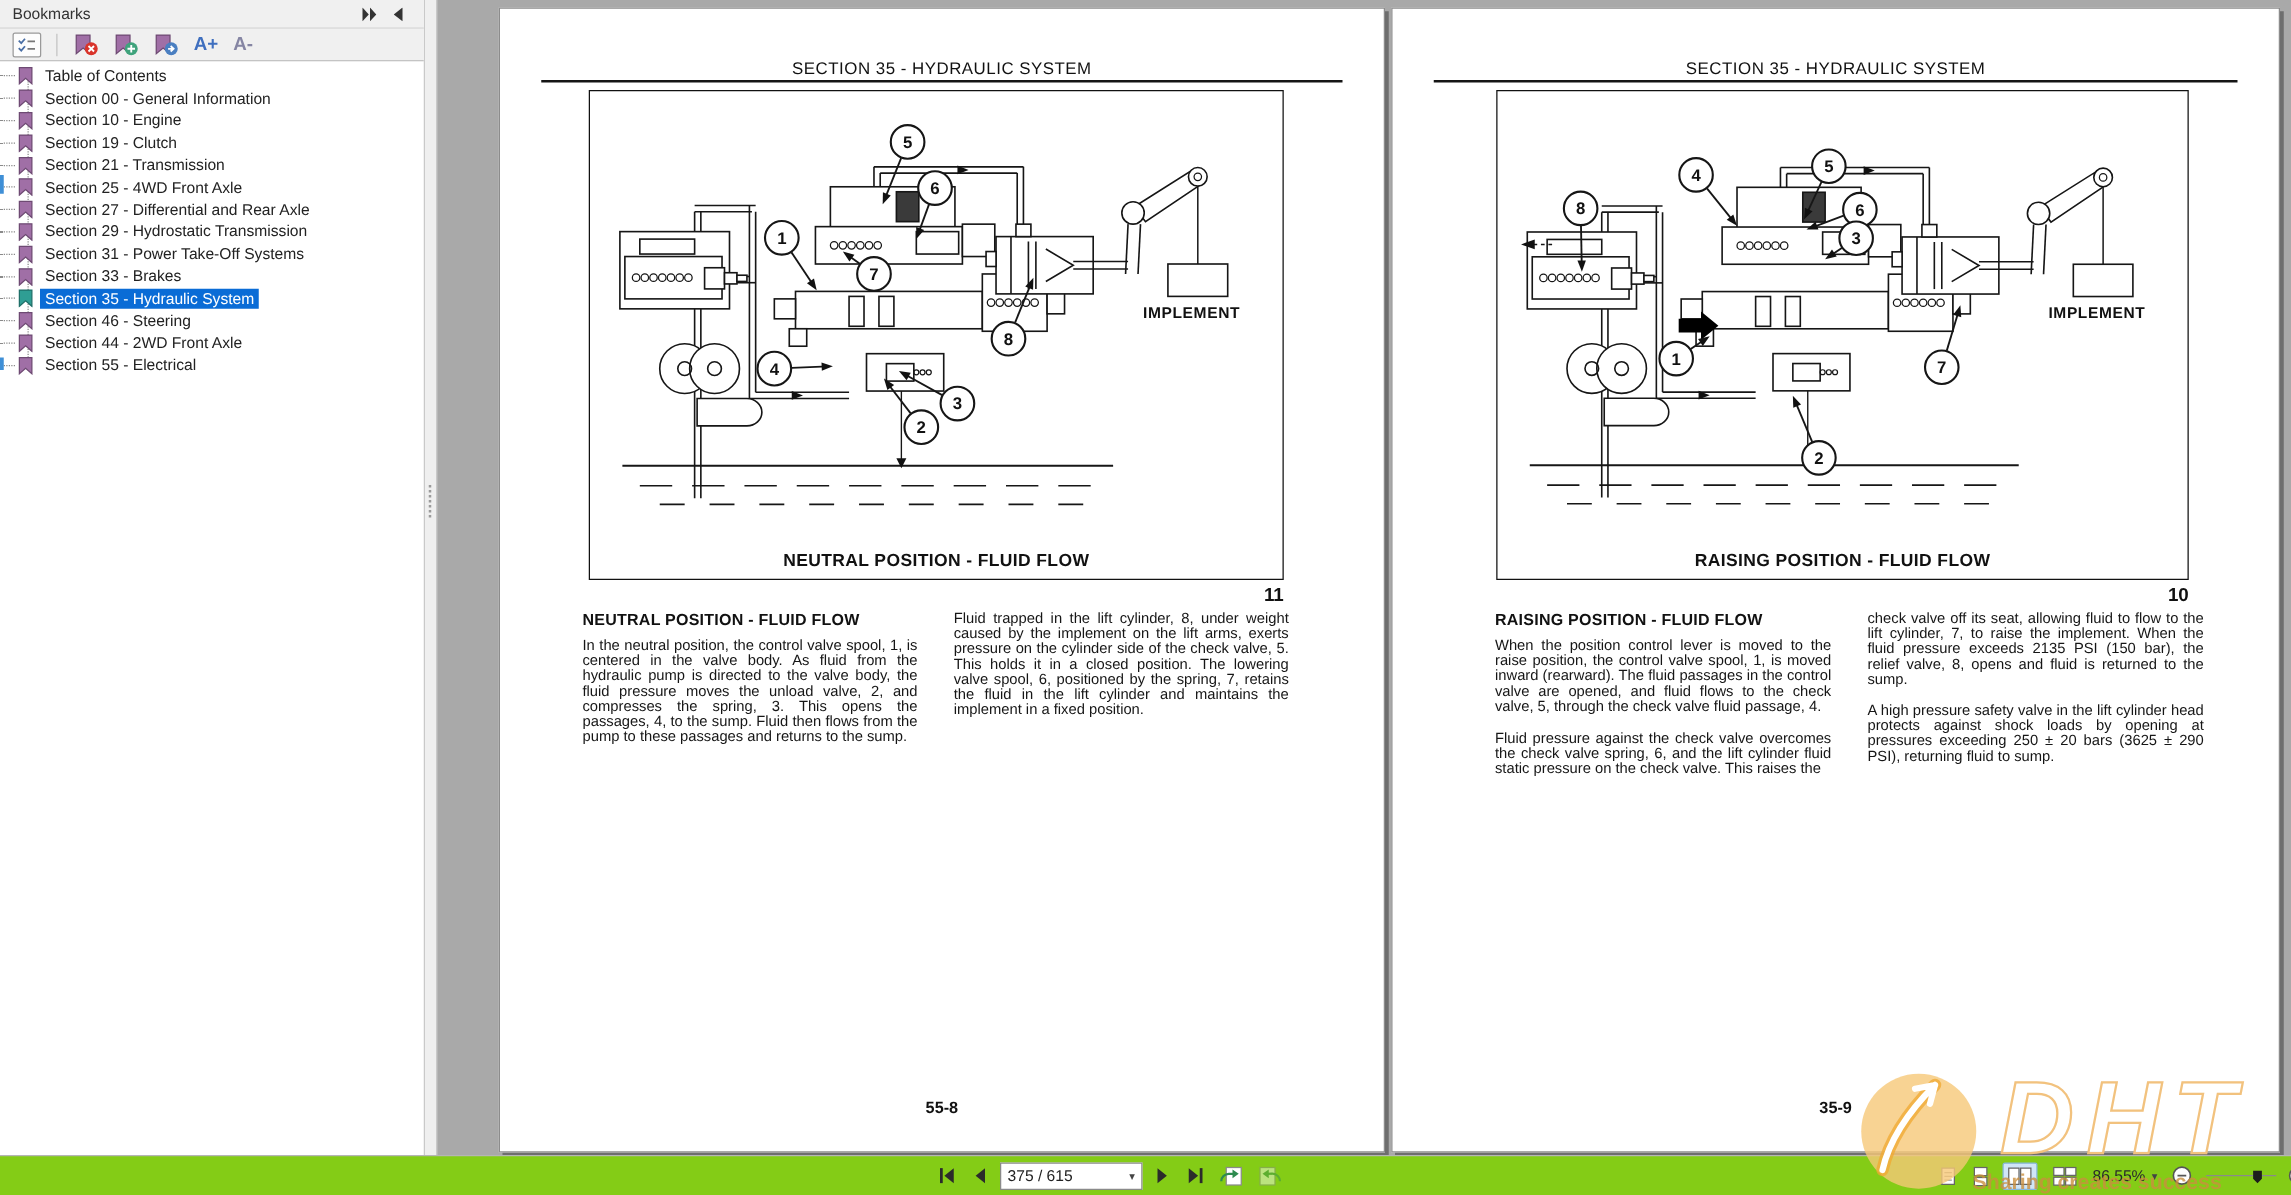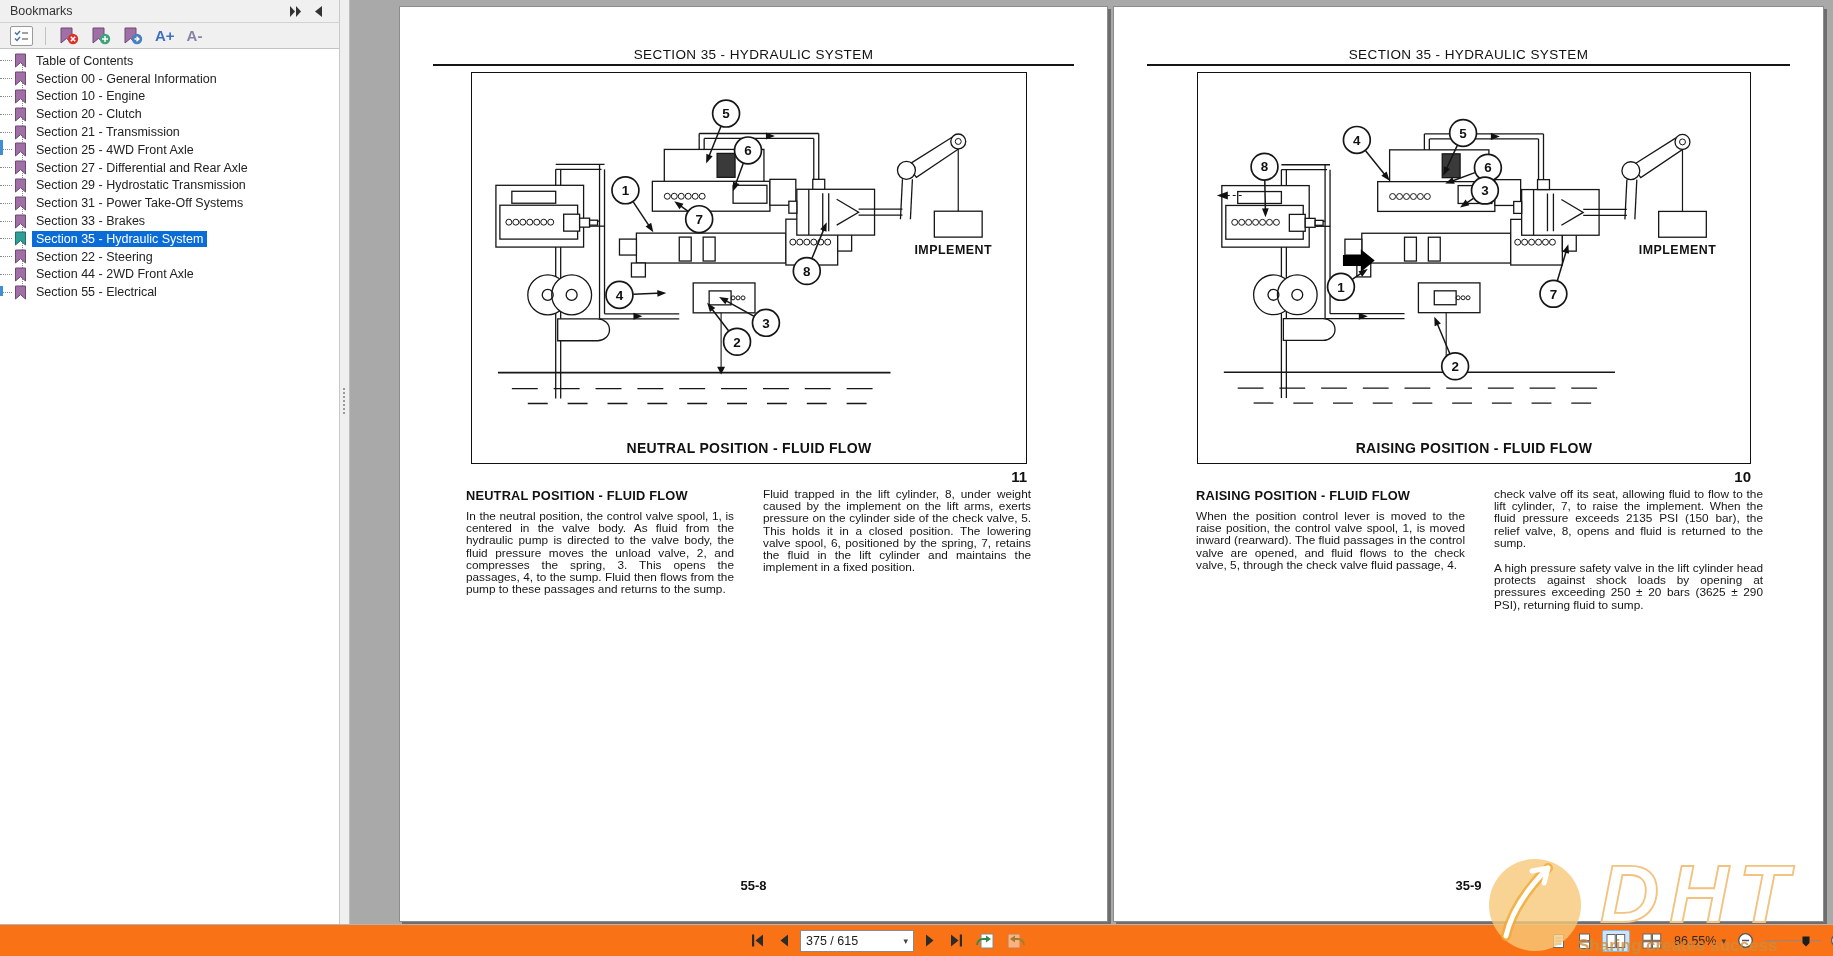--- a/index.html
+++ b/index.html
@@ -48,21 +48,21 @@
   .fig-num { position:absolute; top:461px; left:71px; width:556px; text-align:right; font-size:15px; font-weight:600; color:#111; }
   .page.p2 .fig-num { left:83px; width:554px; }
   .cols { position:absolute; top:481px; left:66px; right:76px; display:flex; gap:29px; }
   .page.p2 .cols { left:82px; right:60px; }
   .col { flex:1; min-width:0; }
   .col h3 { font-size:12.8px; font-weight:bold; color:#111; margin-bottom:7px; letter-spacing:.2px; }
   .col p { font-size:11.8px; line-height:12.2px; color:#161616; text-align:justify; margin-bottom:13px; }
   .pg-num { position:absolute; top:871px; left:0; right:0; text-align:center; font-weight:bold; font-size:13px; color:#111; }
 
   
-  .bottom-bar { position:absolute; left:0; bottom:0; height:32px; width:1833px; background:#f97316; border-top:1px solid #b5b5b5; }
+  .bottom-bar { position:absolute; left:0; bottom:0; height:32px; width:1833px; background:#84cc16; border-top:1px solid #b5b5b5; }
   .bottom-bar button { background:none; border:none; padding:2px; display:flex; align-items:center; cursor:pointer; }
   .nav-center { position:absolute; left:748px; top:0; height:100%; display:flex; align-items:center; gap:7px; }
   .page-combo { width:114px; height:22px; background:#fff; border:1px solid #8a8a8a; display:flex; align-items:center; font-size:12.5px; color:#222; padding:0 5px; justify-content:space-between; }
   .caret { font-size:9px; color:#444; }
   .view-right { position:absolute; left:1550px; top:0; height:100%; display:flex; align-items:center; gap:9px; }
   .layout-btn { border-radius:2px; }
   .layout-btn.sel { background:#cfe5f7; border:1px solid #86b7e0; }
   .zoom-label { font-size:12.5px; color:#2b2b2b; display:flex; gap:5px; align-items:center; }
   .slider { position:relative; width:56px; height:16px; }
   .slider .track { position:absolute; left:0; right:0; top:7.5px; border-top:1.6px solid #8a8a8a; }
@@ -144,21 +144,21 @@
         <svg class="bm-ico" width="13" height="15" viewBox="0 0 13 15">
           <polygon points="1.5,1 11.5,1 11.5,14 6.5,9.6 1.5,14" stroke-width="1" fill="#a06fa6" stroke="#6e4a73"></polygon>
         </svg>
         <span class="bm-label">Section 10 - Engine</span>
       </div>
       <div class="bm-row">
         <span class="bm-stub"></span>
         <svg class="bm-ico" width="13" height="15" viewBox="0 0 13 15">
           <polygon points="1.5,1 11.5,1 11.5,14 6.5,9.6 1.5,14" stroke-width="1" fill="#a06fa6" stroke="#6e4a73"></polygon>
         </svg>
-        <span class="bm-label">Section 20 - Clutch</span>
+        <span class="bm-label">Section 19 - Clutch</span>
       </div>
       <div class="bm-row">
         <span class="bm-stub"></span>
         <svg class="bm-ico" width="13" height="15" viewBox="0 0 13 15">
           <polygon points="1.5,1 11.5,1 11.5,14 6.5,9.6 1.5,14" stroke-width="1" fill="#a06fa6" stroke="#6e4a73"></polygon>
         </svg>
         <span class="bm-label">Section 21 - Transmission</span>
       </div>
       <div class="bm-row">
         <span class="bm-stub"></span>
@@ -200,21 +200,21 @@
         <svg class="bm-ico" width="13" height="15" viewBox="0 0 13 15">
           <polygon points="1.5,1 11.5,1 11.5,14 6.5,9.6 1.5,14" stroke-width="1" fill="#2f9e94" stroke="#1f6f68"></polygon>
         </svg>
         <span class="bm-label">Section 35 - Hydraulic System</span>
       </div>
       <div class="bm-row">
         <span class="bm-stub"></span>
         <svg class="bm-ico" width="13" height="15" viewBox="0 0 13 15">
           <polygon points="1.5,1 11.5,1 11.5,14 6.5,9.6 1.5,14" stroke-width="1" fill="#a06fa6" stroke="#6e4a73"></polygon>
         </svg>
-        <span class="bm-label">Section 22 - Steering</span>
+        <span class="bm-label">Section 46 - Steering</span>
       </div>
       <div class="bm-row">
         <span class="bm-stub"></span>
         <svg class="bm-ico" width="13" height="15" viewBox="0 0 13 15">
           <polygon points="1.5,1 11.5,1 11.5,14 6.5,9.6 1.5,14" stroke-width="1" fill="#a06fa6" stroke="#6e4a73"></polygon>
         </svg>
         <span class="bm-label">Section 44 - 2WD Front Axle</span>
       </div>
       <div class="bm-row">
         <span class="bm-stub"></span>
@@ -512,20 +512,21 @@
           <text x="259" y="298.8" text-anchor="middle" font-size="13.5" font-weight="bold" fill="#111" font-family="Liberation Sans, sans-serif">2</text>
         </svg>
       <div class="fig-caption">RAISING POSITION - FLUID FLOW</div>
     </div>
     <div class="fig-num">10</div>
     <div class="cols">
       <div class="col">
         <h3>RAISING POSITION - FLUID FLOW</h3>
         <div>
             <p>When the position control lever is moved to the raise position, the control valve spool, 1, is moved inward (rearward). The fluid passages in the control valve are opened, and fluid flows to the check valve, 5, through the check valve fluid passage, 4.</p>
+            <p>Fluid pressure against the check valve overcomes the check valve spring, 6, and the lift cylinder fluid static pressure on the check valve. This raises the</p>
           </div>
       </div>
       <div class="col">
         <div>
             <p>check valve off its seat, allowing fluid to flow to the lift cylinder, 7, to raise the implement. When the fluid pressure exceeds 2135 PSI (150 bar), the relief valve, 8, opens and fluid is returned to the sump.</p>
             <p>A high pressure safety valve in the lift cylinder head protects against shock loads by opening at pressures exceeding 250 ± 20 bars (3625 ± 290 PSI), returning fluid to sump.</p>
           </div>
       </div>
     </div>
     <div class="pg-num">35-9</div>

